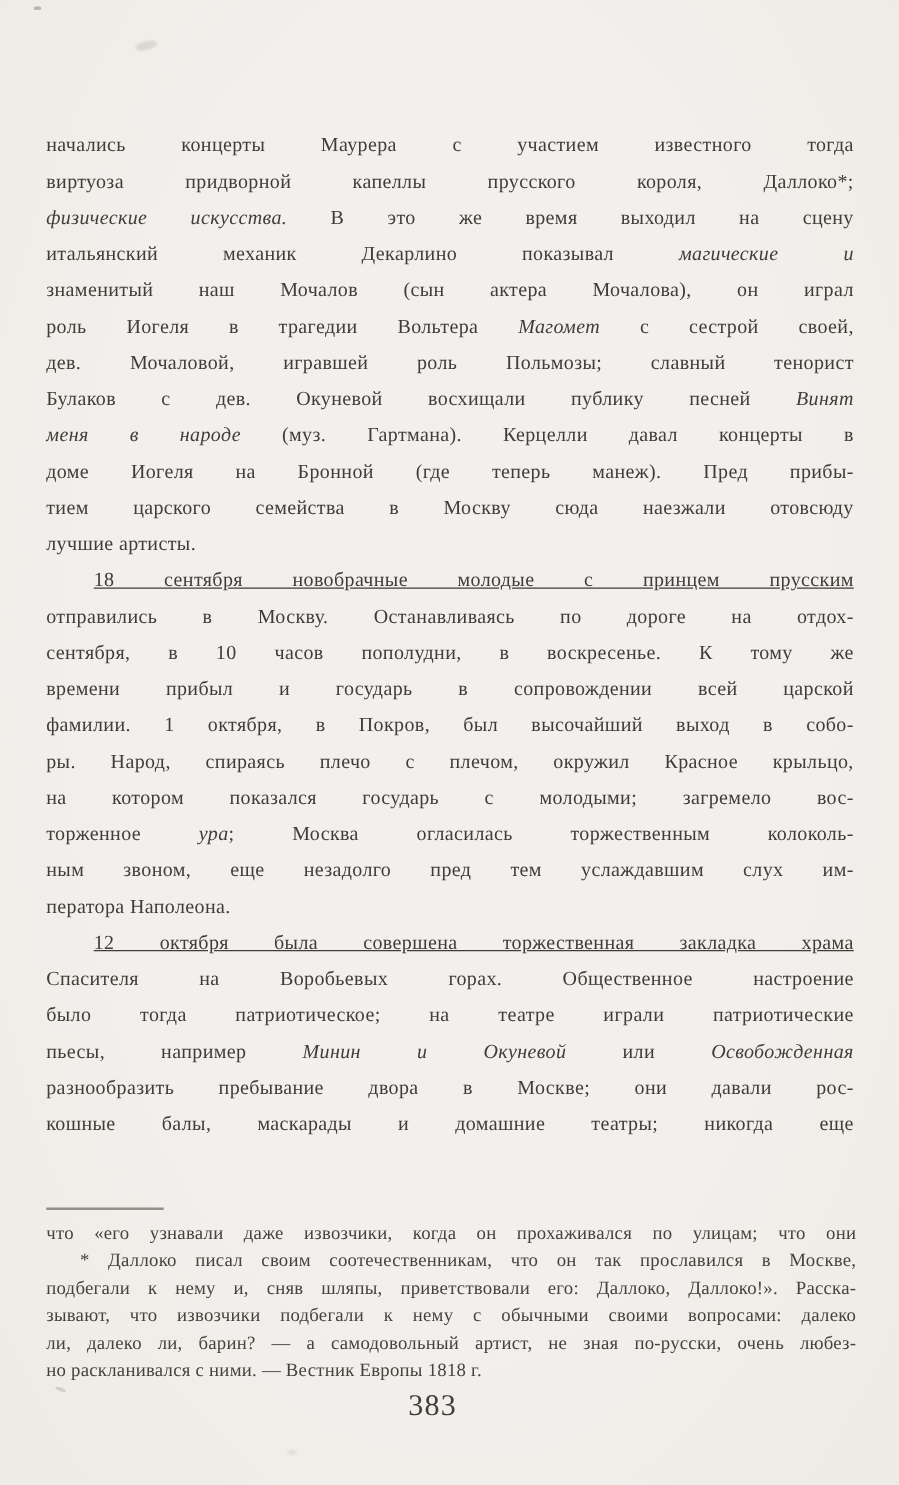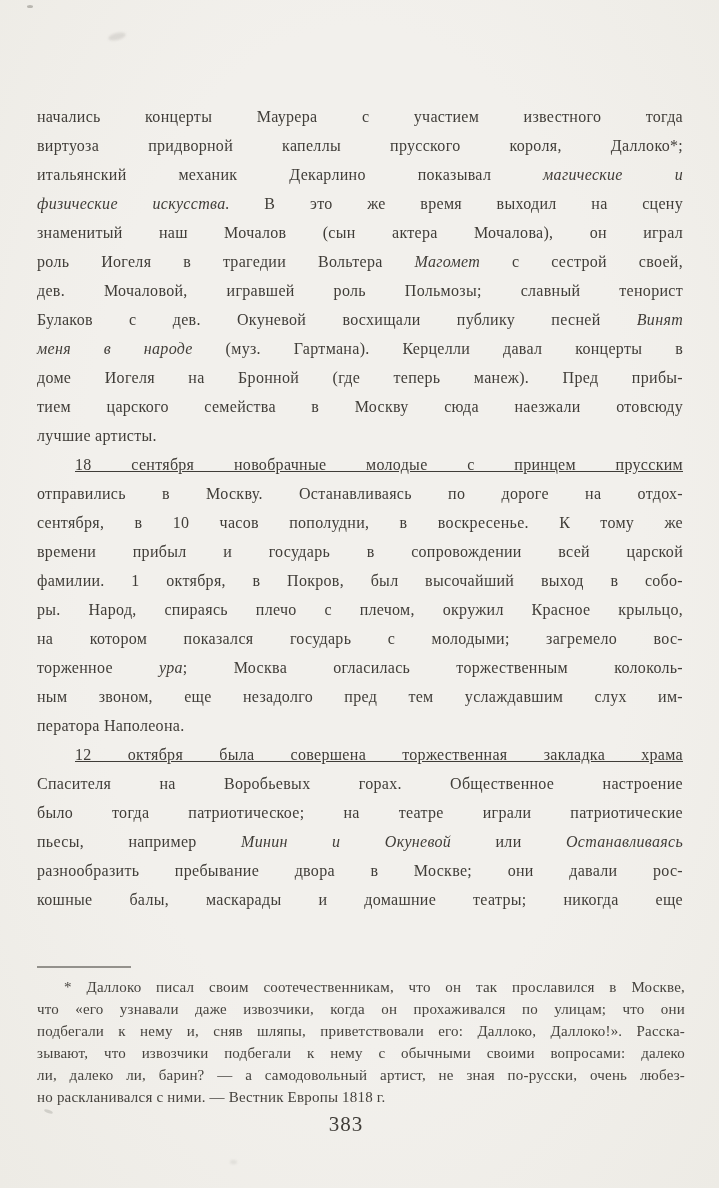--- a/index.html
+++ b/index.html
@@ -56,21 +56,21 @@
     letter-spacing: 0.2px;
     color: var(--footnote-text, #46433e);
   }
   .footnote .text-line.indent { text-indent: 27px; }
   .page-number {
     position: absolute;
     top: 1112px;
     left: 0;
     width: 692px;
     text-align: center;
-    font-size: 21px;
+    font-size: 24px;
     letter-spacing: 1px;
     color: var(--text, #403d38);
   }
   
   .smudge { position: absolute; border-radius: 50%; pointer-events: none; }
   .smudge.s1 { left: 27px; top: 5px;  width: 6px;  height: 3px; background: rgba(104,102,96,0.40); }
   .smudge.s2 { left: 108px; top: 33px; width: 18px; height: 7px; background: rgba(140,138,130,0.22); transform: rotate(-14deg); filter: blur(1px); }
   .smudge.s3 { left: 44px; top: 1110px; width: 9px; height: 3px; background: rgba(120,118,112,0.25); transform: rotate(20deg); }
   .smudge.s4 { left: 230px; top: 1160px; width: 7px; height: 4px; background: rgba(130,128,120,0.14); filter: blur(1px); }
 </style>
@@ -79,22 +79,22 @@
 
 <div class="page">
   <div class="smudge s1"></div>
   <div class="smudge s2"></div>
   <div class="smudge s3"></div>
   <div class="smudge s4"></div>
 
   <div id="main-text" class="main-text">
       <div class="text-line"><span>начались концерты Маурера с участием известного тогда</span></div>
       <div class="text-line"><span>виртуоза придворной капеллы прусского короля, Даллоко*;</span></div>
+      <div class="text-line"><span class="italic">физические искусства.</span><span> В это же время выходил на сцену</span></div>
       <div class="text-line"><span>итальянский механик Декарлино показывал </span><span class="italic">магические и</span></div>
-      <div class="text-line"><span class="italic">физические искусства.</span><span> В это же время выходил на сцену</span></div>
       <div class="text-line"><span>знаменитый наш Мочалов (сын актера Мочалова), он играл</span></div>
       <div class="text-line"><span>роль Иогеля в трагедии Вольтера </span><span class="italic">Магомет</span><span> с сестрой своей,</span></div>
       <div class="text-line"><span>дев. Мочаловой, игравшей роль Польмозы; славный тенорист</span></div>
       <div class="text-line"><span>Булаков с дев. Окуневой восхищали публику песней </span><span class="italic">Винят</span></div>
       <div class="text-line"><span class="italic">меня в народе</span><span> (муз. Гартмана). Керцелли давал концерты в</span></div>
       <div class="text-line"><span>доме Иогеля на Бронной (где теперь манеж). Пред прибы-</span></div>
       <div class="text-line"><span>тием царского семейства в Москву сюда наезжали отовсюду</span></div>
       <div class="text-line para-end"><span>лучшие артисты.</span></div>
       <div class="text-line indent"><span>18 сентября новобрачные молодые с принцем прусским</span></div>
       <div class="text-line"><span>отправились в Москву. Останавливаясь по дороге на отдох-</span></div>
@@ -102,30 +102,30 @@
       <div class="text-line"><span>времени прибыл и государь в сопровождении всей царской</span></div>
       <div class="text-line"><span>фамилии. 1 октября, в Покров, был высочайший выход в собо-</span></div>
       <div class="text-line"><span>ры. Народ, спираясь плечо с плечом, окружил Красное крыльцо,</span></div>
       <div class="text-line"><span>на котором показался государь с молодыми; загремело вос-</span></div>
       <div class="text-line"><span>торженное </span><span class="italic">ура</span><span>; Москва огласилась торжественным колоколь-</span></div>
       <div class="text-line"><span>ным звоном, еще незадолго пред тем услаждавшим слух им-</span></div>
       <div class="text-line para-end"><span>ператора Наполеона.</span></div>
       <div class="text-line indent"><span>12 октября была совершена торжественная закладка храма</span></div>
       <div class="text-line"><span>Спасителя на Воробьевых горах. Общественное настроение</span></div>
       <div class="text-line"><span>было тогда патриотическое; на театре играли патриотические</span></div>
-      <div class="text-line"><span>пьесы, например </span><span class="italic">Минин и Окуневой</span><span> или </span><span class="italic">Останавливаясь</span></div>
+      <div class="text-line"><span>пьесы, например </span><span class="italic">Минин и Окуневой</span><span> или </span><span class="italic">Освобожденная</span></div>
       <div class="text-line"><span>разнообразить пребывание двора в Москве; они давали рос-</span></div>
       <div class="text-line"><span>кошные балы, маскарады и домашние театры; никогда еще</span></div>
     </div>
 
   <div class="footnote-rule"></div>
 
   <div id="footnote" class="footnote">
+      <div class="text-line"><span>что «его узнавали даже извозчики, когда он прохаживался по улицам; что они</span></div>
       <div class="text-line indent"><span>* Даллоко писал своим соотечественникам, что он так прославился в Москве,</span></div>
-      <div class="text-line"><span>что «его узнавали даже извозчики, когда он прохаживался по улицам; что они</span></div>
       <div class="text-line"><span>подбегали к нему и, сняв шляпы, приветствовали его: Даллоко, Даллоко!». Расска-</span></div>
       <div class="text-line"><span>зывают, что извозчики подбегали к нему с обычными своими вопросами: далеко</span></div>
       <div class="text-line"><span>ли, далеко ли, барин? — а самодовольный артист, не зная по-русски, очень любез-</span></div>
       <div class="text-line para-end"><span>но раскланивался с ними. — Вестник Европы 1818 г.</span></div>
     </div>
 
   <div class="page-number">383</div>
 </div>
 
 </body></html>

